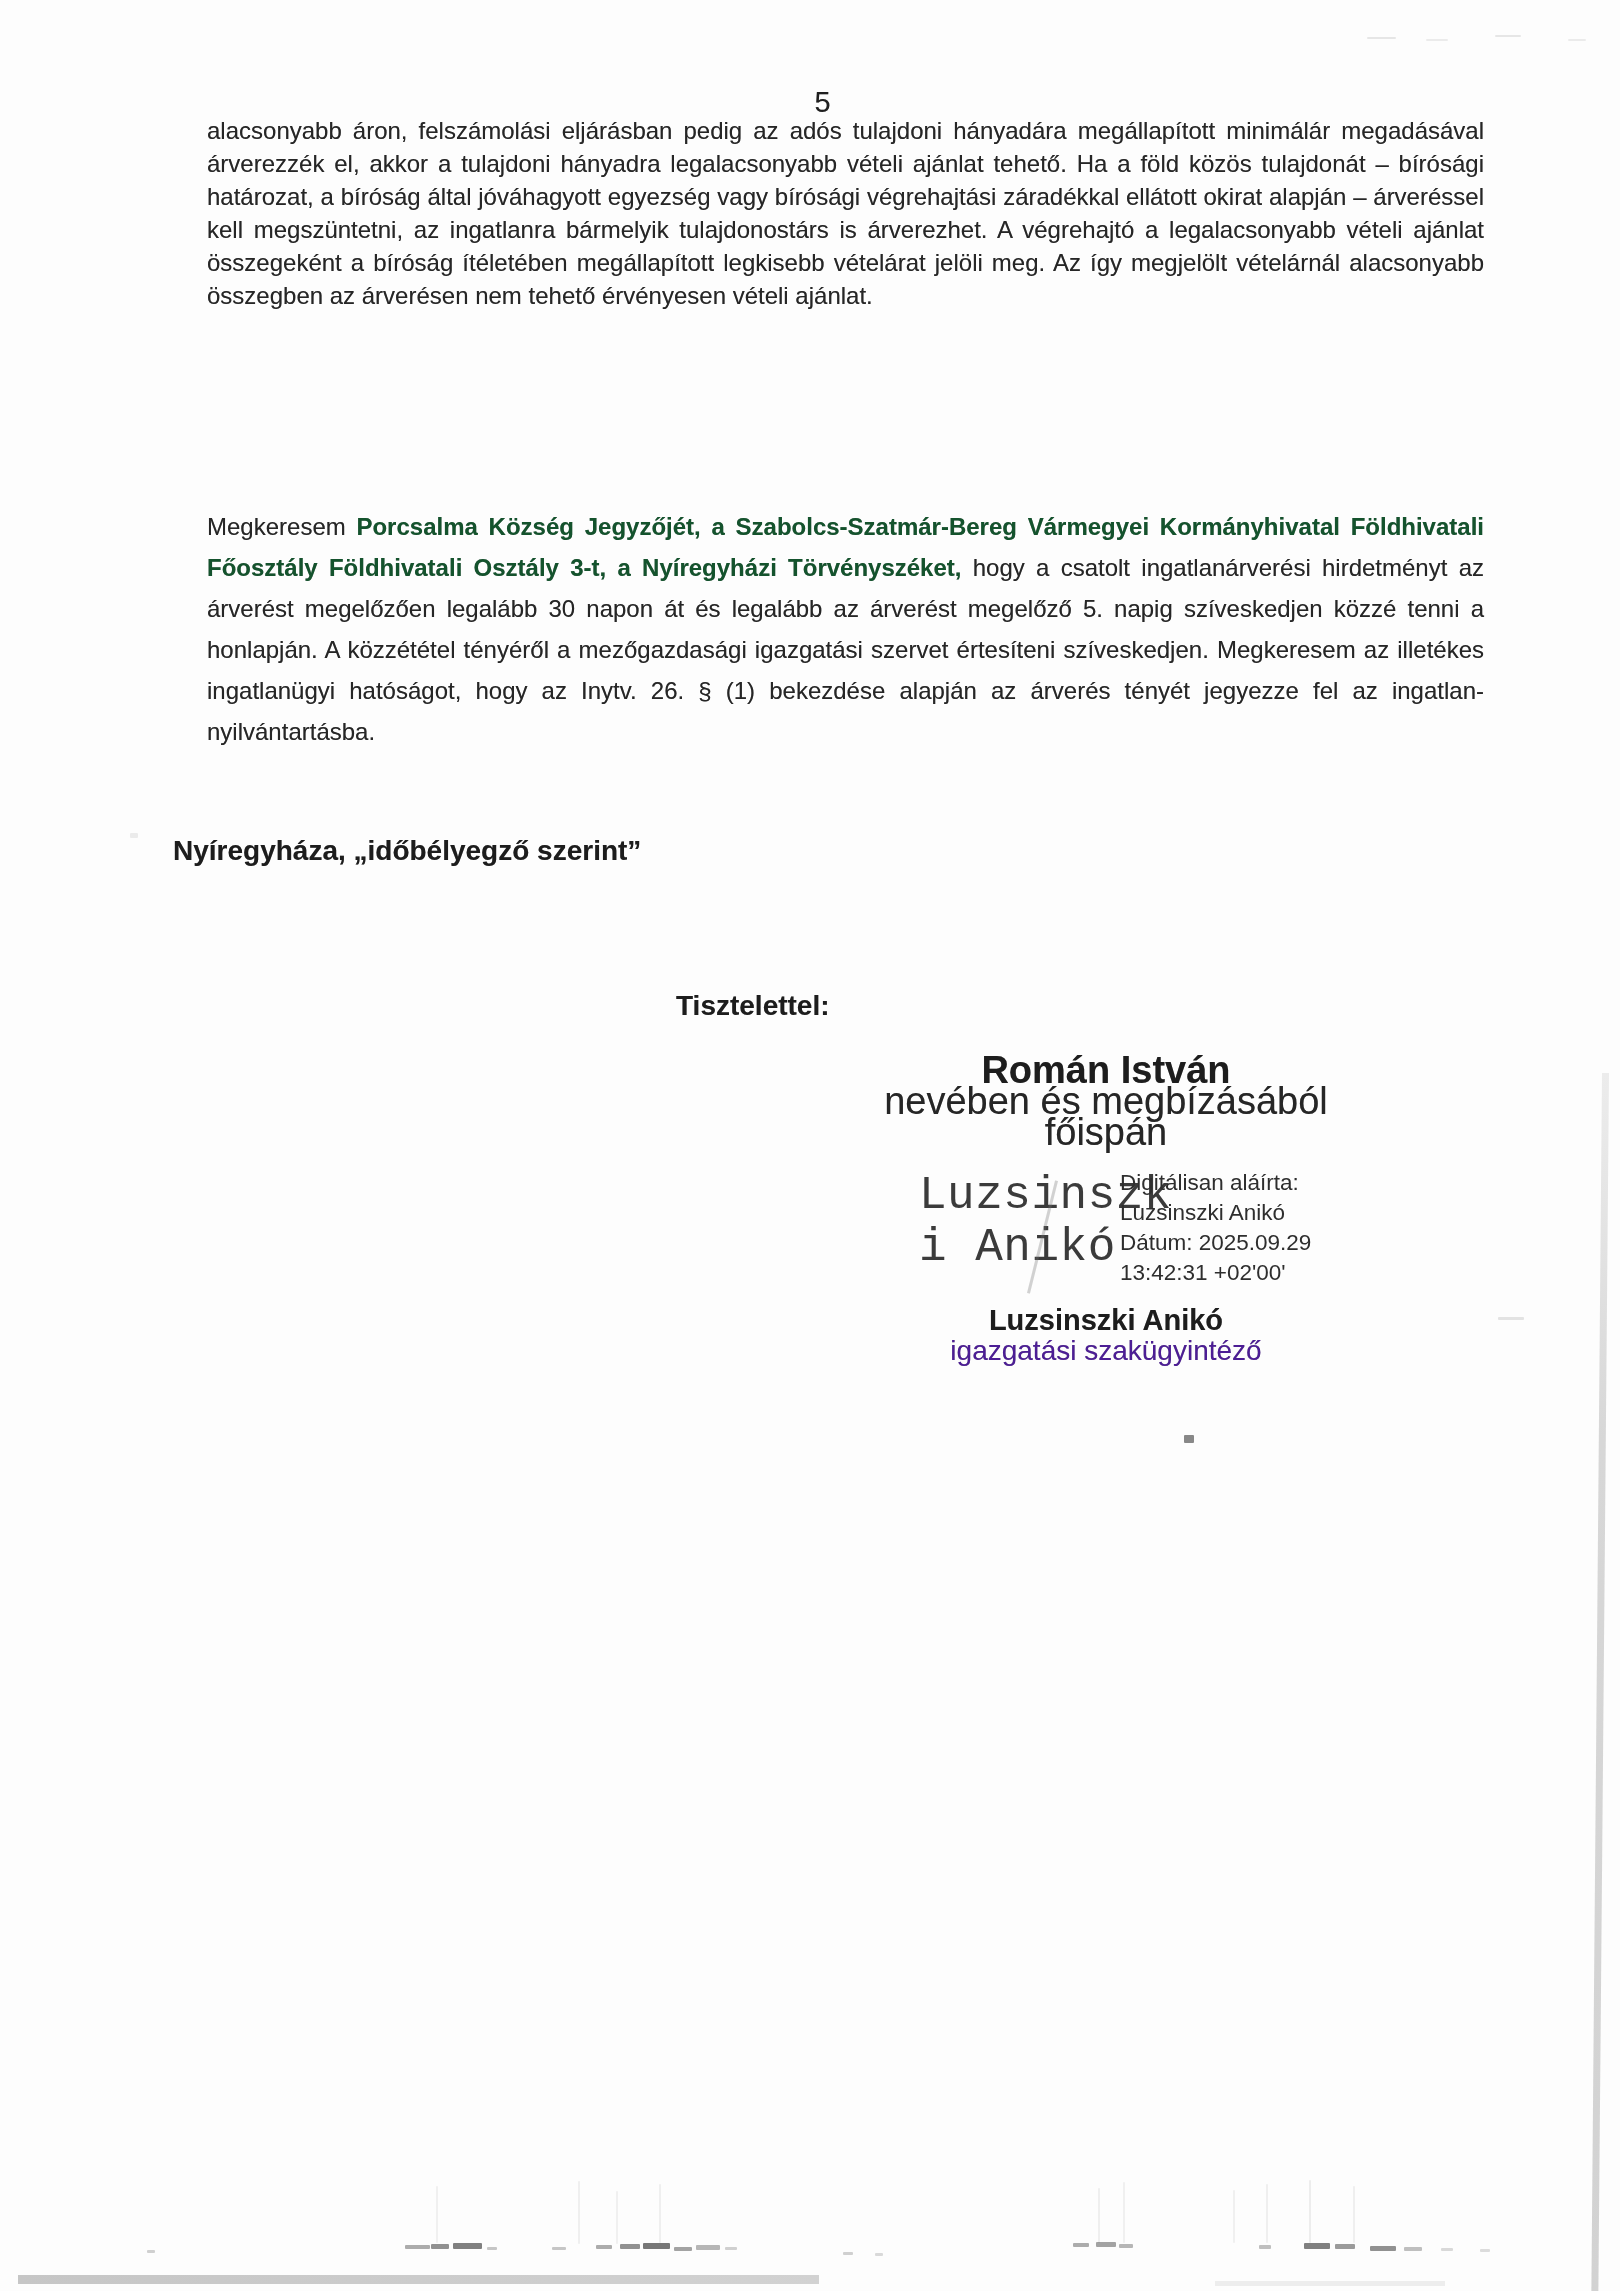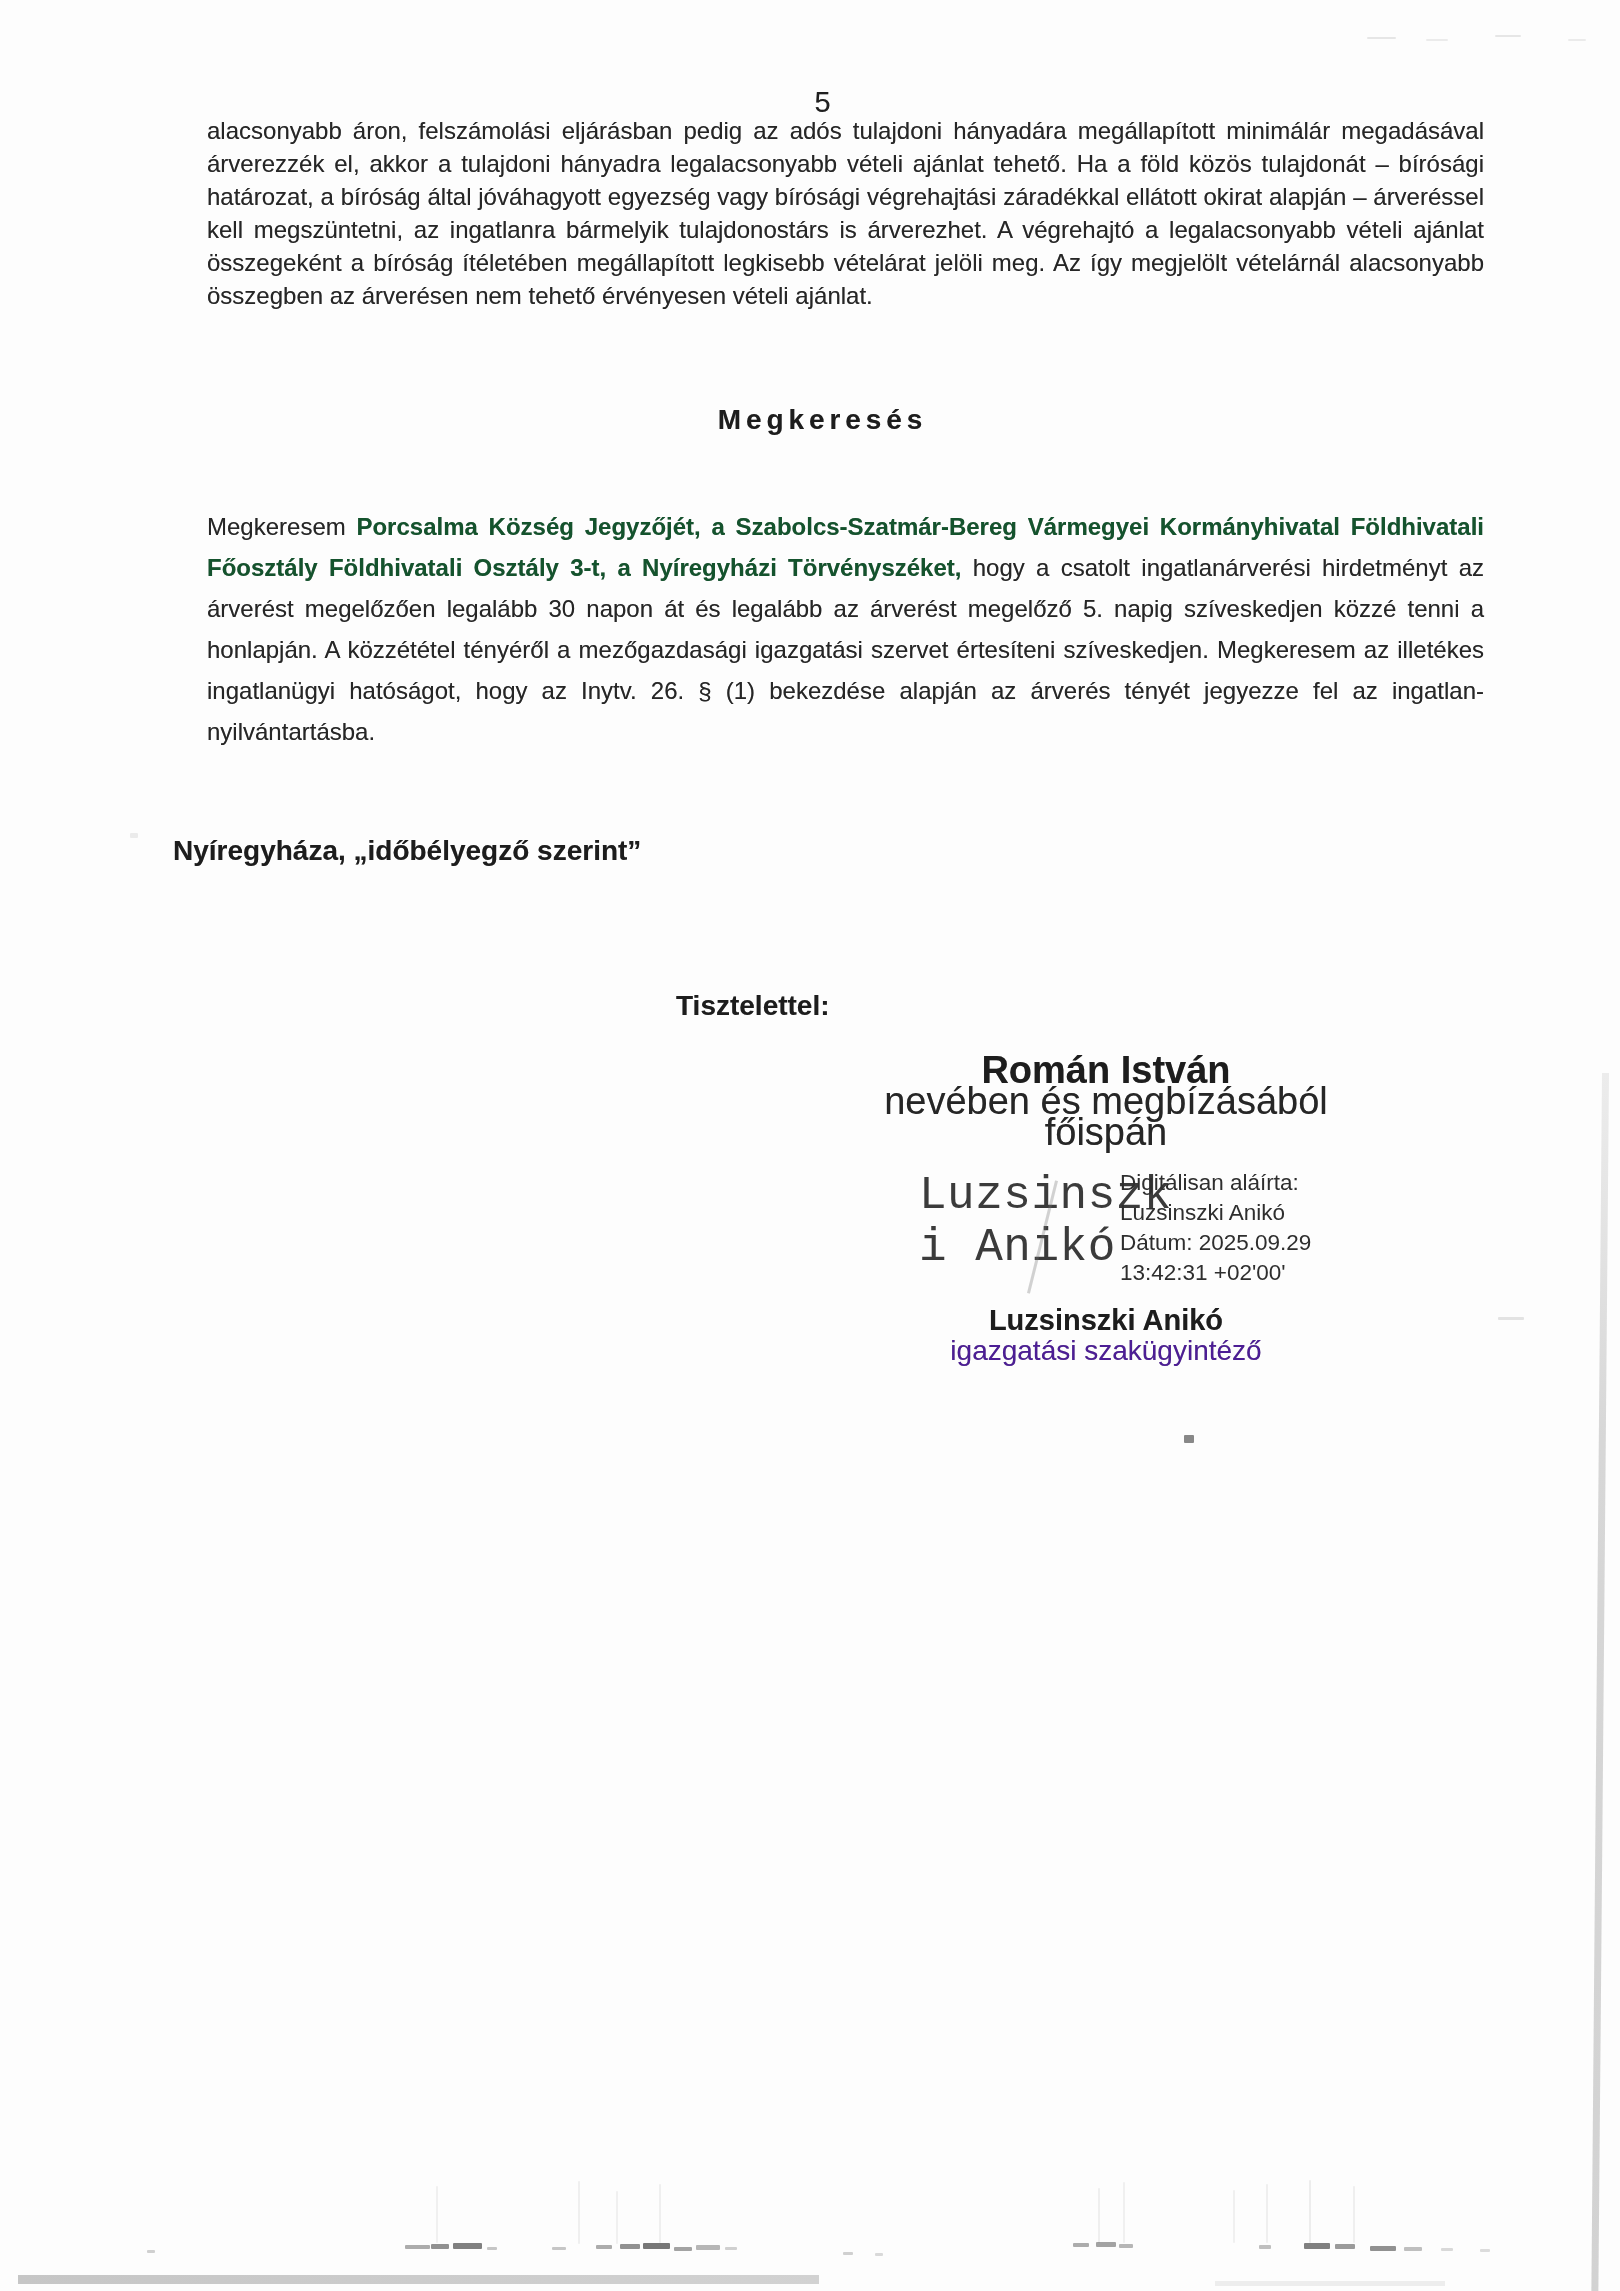--- a/index.html
+++ b/index.html
@@ -83,21 +83,20 @@
 </style>
 </head>
 <body>
 
 <div class="page">
 
   <div class="page-number txt">5</div>
 
   <div class="para para-intro txt">alacsonyabb áron, felszámolási eljárásban pedig az adós tulajdoni hányadára megállapított minimálár megadásával árverezzék el, akkor a tulajdoni hányadra legalacsonyabb vételi ajánlat tehető. Ha a föld közös tulajdonát – bírósági határozat, a bíróság által jóváhagyott egyezség vagy bírósági végrehajtási záradékkal ellátott okirat alapján – árveréssel kell megszüntetni, az ingatlanra bármelyik tulajdonostárs is árverezhet. A végrehajtó a legalacsonyabb vételi ajánlat összegeként a bíróság ítéletében megállapított legkisebb vételárat jelöli meg. Az így megjelölt vételárnál alacsonyabb összegben az árverésen nem tehető érvényesen vételi ajánlat.</div>
 
-  <div class="section-heading txt">Megkeresés</div>
 
   <div class="para para-request txt"><span>Megkeresem </span><span class="bold">Porcsalma Község Jegyzőjét, a Szabolcs-Szatmár-Bereg Vármegyei Kormányhivatal Földhivatali Főosztály Földhivatali Osztály 3-t, a Nyíregyházi Törvényszéket,</span><span> hogy a csatolt ingatlanárverési hirdetményt az árverést megelőzően legalább 30 napon át és legalább az árverést megelőző 5. napig szíveskedjen közzé tenni a honlapján. A közzététel tényéről a mezőgazdasági igazgatási szervet értesíteni szíveskedjen. Megkeresem az illetékes ingatlanügyi hatóságot, hogy az Inytv. 26. § (1) bekezdése alapján az árverés tényét jegyezze fel az ingatlan-nyilvántartásba.</span></div>
 
   <div class="dateline txt">Nyíregyháza, „időbélyegző szerint”</div>
 
   <div class="closing txt">Tisztelettel:</div>
 
   <div class="sig-block">
     <div class="sig-principal-name txt">Román István</div>
     <div class="txt">nevében és megbízásából</div>

